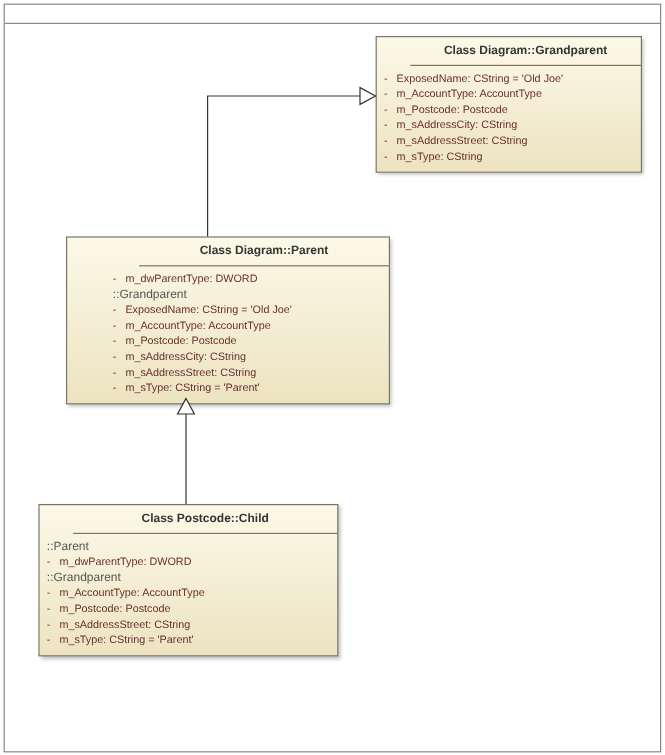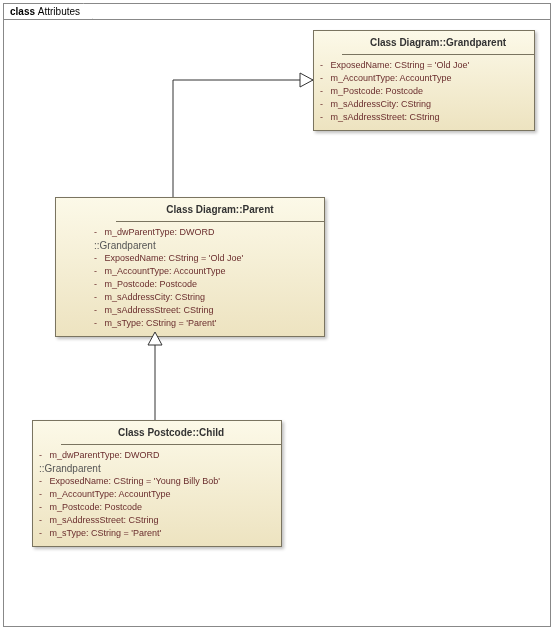--- a/index.html
+++ b/index.html
@@ -81,57 +81,55 @@
     top: 0;
     width: 554px;
     height: 629px;
     pointer-events: none;
   }
 </style>
 </head>
 <body>
 
 <div class="frame">
-  <div class="frame-tab">
-    <b>class </b><span>Attributes</span>
-  </div>
   <div class="frame-body"></div>
 </div>
 
 <div class="class-box" style="left:313px; top:30px; width:220px;">
   <div class="class-title">Class Diagram::Grandparent</div>
   <div class="class-attrs" id="gp-attrs">
       <div class="attr-row"><span class="vis">-</span>  ExposedName:  CString = 'Old Joe'</div>
       <div class="attr-row"><span class="vis">-</span>  m_AccountType:  AccountType</div>
       <div class="attr-row"><span class="vis">-</span>  m_Postcode:  Postcode</div>
       <div class="attr-row"><span class="vis">-</span>  m_sAddressCity:  CString</div>
       <div class="attr-row"><span class="vis">-</span>  m_sAddressStreet:  CString</div>
+      <div class="attr-row"><span class="vis">-</span>  m_sType:  CString</div>
     </div>
 </div>
 
 <div class="class-box" style="left:55px; top:197px; width:236px;padding-left:32px;">
   <div class="class-title">Class Diagram::Parent</div>
   <div class="class-attrs" id="p-attrs">
       <div class="attr-row"><span class="vis">-</span>  m_dwParentType:  DWORD</div>
       <div class="attr-section">::Grandparent</div>
       <div class="attr-row"><span class="vis">-</span>  ExposedName:  CString = 'Old Joe'</div>
       <div class="attr-row"><span class="vis">-</span>  m_AccountType:  AccountType</div>
       <div class="attr-row"><span class="vis">-</span>  m_Postcode:  Postcode</div>
       <div class="attr-row"><span class="vis">-</span>  m_sAddressCity:  CString</div>
       <div class="attr-row"><span class="vis">-</span>  m_sAddressStreet:  CString</div>
       <div class="attr-row"><span class="vis">-</span>  m_sType:  CString = 'Parent'</div>
     </div>
 </div>
 
 <div class="class-box" style="left:32px; top:420px; width:248px;">
   <div class="class-title">Class Postcode::Child</div>
   <div class="class-attrs" id="c-attrs">
+      <div class="attr-section">::Parent</div>
       <div class="attr-row"><span class="vis">-</span>  m_dwParentType:  DWORD</div>
       <div class="attr-section">::Grandparent</div>
-      <div class="attr-row"><span class="vis">-</span>  ExposedName:  CString = 'Young Billy Bob'</div>
       <div class="attr-row"><span class="vis">-</span>  m_AccountType:  AccountType</div>
       <div class="attr-row"><span class="vis">-</span>  m_Postcode:  Postcode</div>
       <div class="attr-row"><span class="vis">-</span>  m_sAddressStreet:  CString</div>
       <div class="attr-row"><span class="vis">-</span>  m_sType:  CString = 'Parent'</div>
     </div>
 </div>
 
 <svg class="connectors">
 
   <path d="M 173 197 L 173 80 L 313 80" stroke="#333" fill="none" stroke-width="1"></path>

